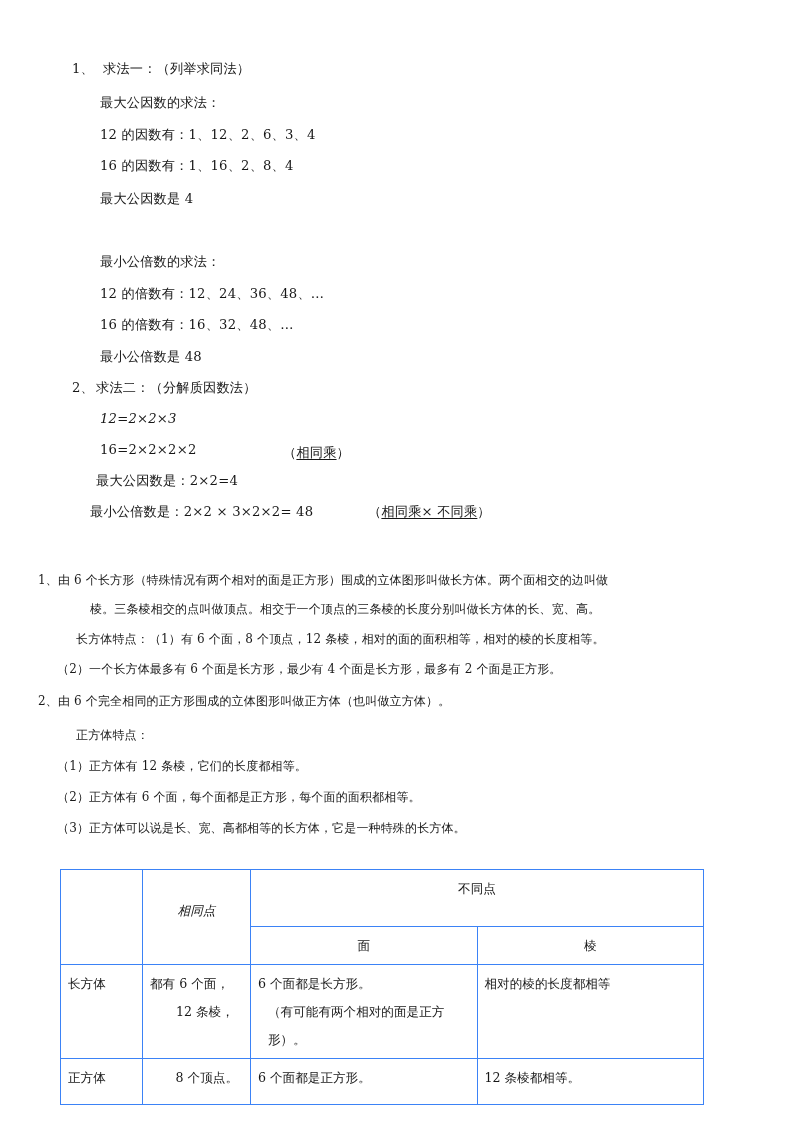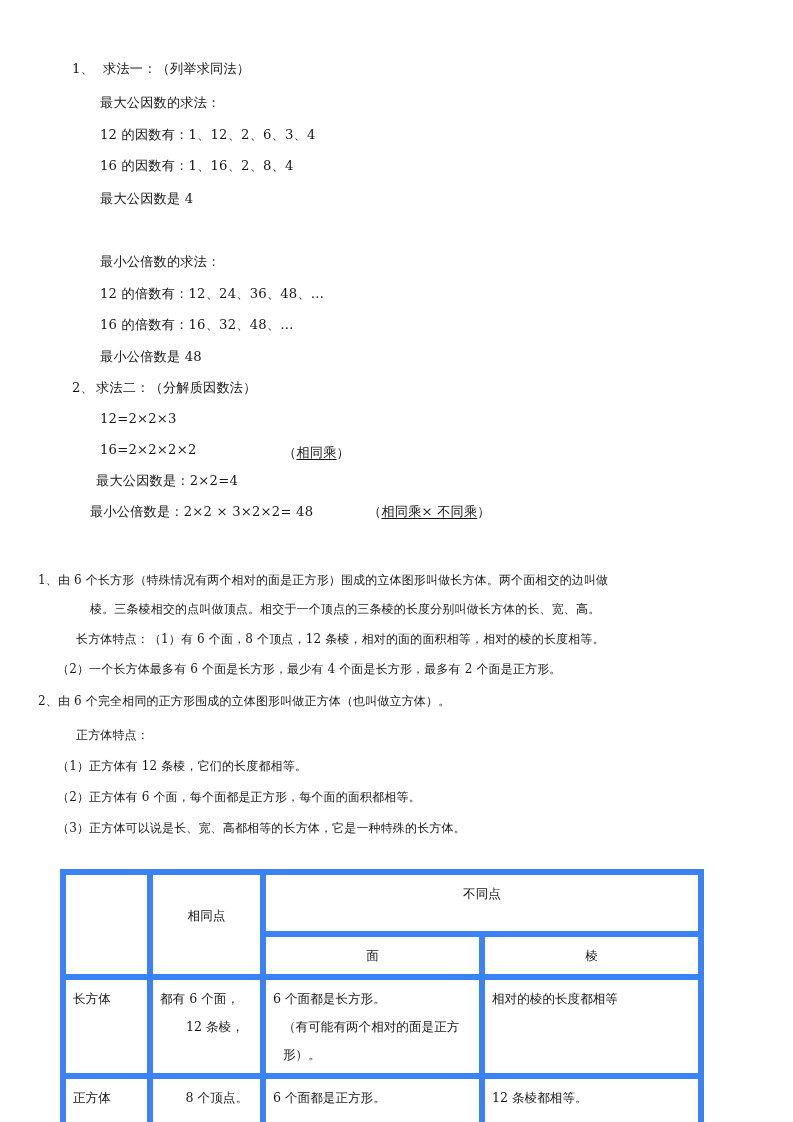--- a/index.html
+++ b/index.html
@@ -59,34 +59,34 @@
     width: 644px;
   }
   table.cmp {
     border-collapse: collapse;
     width: 644px;
     table-layout: fixed;
     font-size: 12.6px;
     color: #171717;
   }
   table.cmp td {
-    border: 6px solid #3b82f6;
+    border: 1px solid #3b82f6;
     padding: 0;
     vertical-align: top;
     position: relative;
   }
   .cell-pad {
     padding: 5px 7px 4px 7px;
     line-height: 28px;
   }
   .cell-pad.ctr { text-align: center; }
   .cell-pad.rt  { text-align: right; padding-right: 12px; }
   .ind { display: inline-block; }
   .c1 { width: 81px; }
-  .c2 { width: 107px; }
+  .c2 { width: 107px; font-style: italic; }
   .c3 { width: 276px; }
   .c4 { width: 180px; }
   .h-blank { height: 56px; }
   .h-sub   { height: 27px; }
   .r1 { height: 58px; }
   .r2 { height: 45px; }
   .nudge-down { position: relative; top: 22px; }
 </style>
 </head>
 <body>
@@ -102,21 +102,21 @@
   <div class="ln" style="left:100px; top:192px;">最大公因数是 4</div>
 
   <div class="ln" style="left:100px; top:255px;">最小公倍数的求法：</div>
   <div class="ln" style="left:100px; top:287px;">12 的倍数有：12、24、36、48、…</div>
   <div class="ln" style="left:100px; top:318px;">16 的倍数有：16、32、48、…</div>
   <div class="ln" style="left:100px; top:350px;">最小公倍数是 48</div>
 
   <div class="ln" style="left:72px; top:381px;">2、</div>
   <div class="ln" style="left:96px; top:381px;">求法二：（分解质因数法）</div>
 
-  <div class="ln" style="left:100px; top:412px;">12=2×2×3</div>
+  <div class="ln" style="left:100px; top:412px;font-style:italic;">12=2×2×3</div>
   <div class="ln" style="left:100px; top:443px;">16=2×2×2×2</div>
 
   <div class="ln" style="left:96px; top:474px;">最大公因数是：2×2=4</div>
   <div class="ln" style="left:283px; top:446px;"><span>（</span><span class="u">相同乘</span><span>）</span></div>
 
   <div class="ln" style="left:90px; top:505px;">最小公倍数是：2×2  ×  3×2×2= 48</div>
   <div class="ln" style="left:368px; top:505px;"><span>（</span><span class="u">相同乘×  不同乘</span><span>）</span></div>
 
 
   <div class="para" style="left:38px; top:566px;">1、由 6 个长方形（特殊情况有两个相对的面是正方形）围成的立体图形叫做长方体。两个面相交的边叫做</div>

